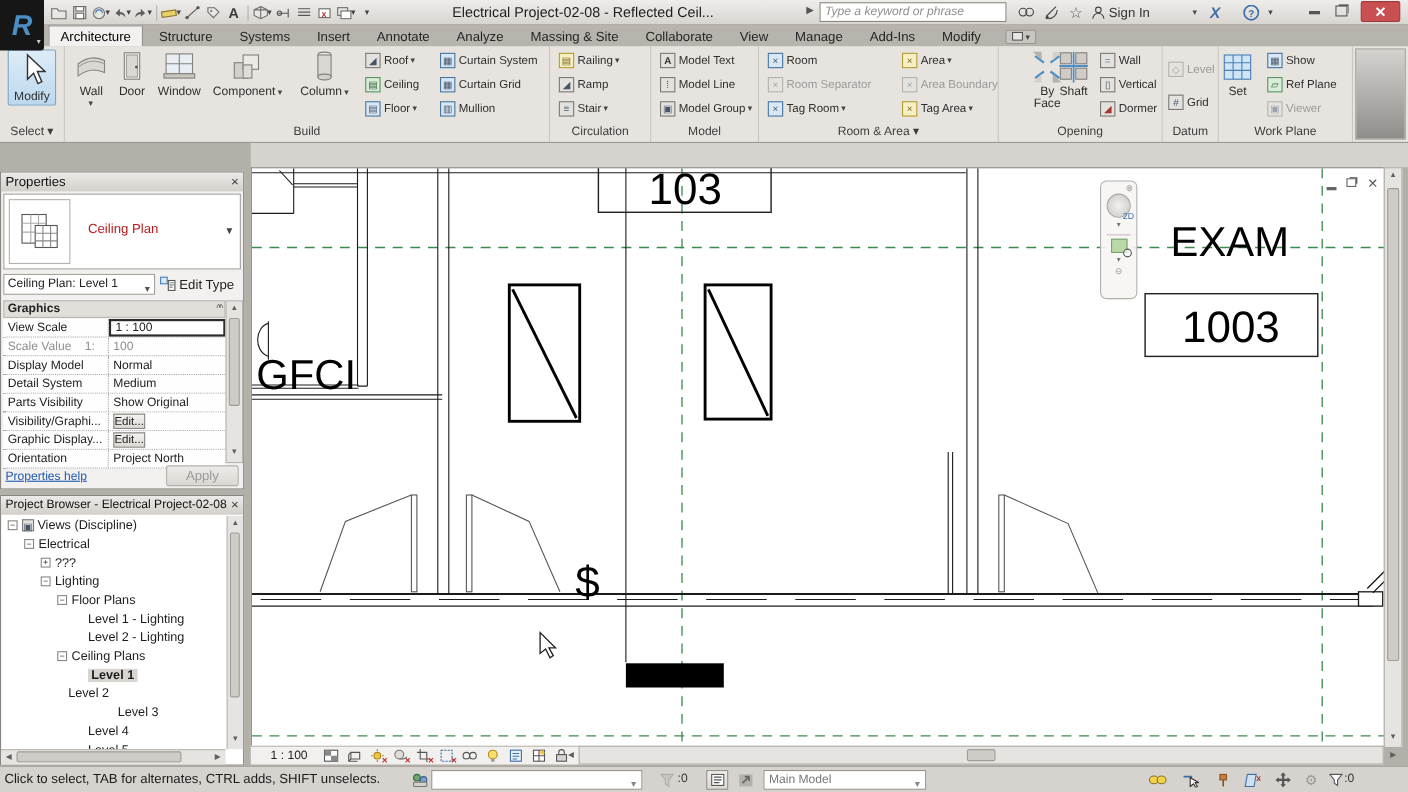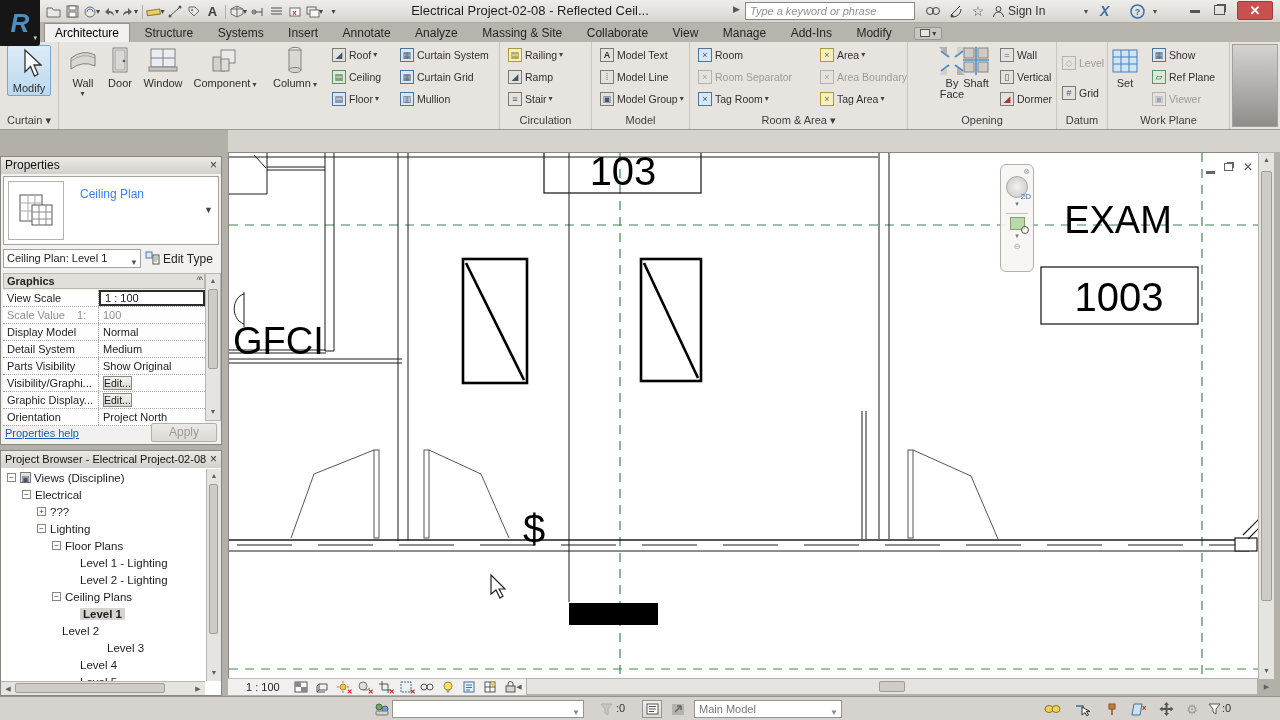--- a/index.html
+++ b/index.html
@@ -82,21 +82,21 @@
   display:flex;align-items:center;gap:5px;padding-left:18px;font-size:11px;color:#222}
 .vi{width:16px;height:15px;display:inline-flex;align-items:center;justify-content:center;position:relative;flex:0 0 auto}
 .vx::after{content:"✕";position:absolute;right:-2px;bottom:-1px;color:#c22;font-size:7px;font-weight:bold}
 
 
 .props{position:absolute;left:0;top:26px;width:222px;height:289px;background:#f2f1ef;border:1px solid #8a8782}
 .ptitle{height:17px;background:linear-gradient(#eceae7,#d3d0cb);font-size:12px;padding:1px 4px;color:#111;position:relative}
 .px{position:absolute;right:4px;top:1px;font-size:12px;color:#333}
 .tsel{position:absolute;left:2px;top:19px;width:216px;height:69px;background:#fff;border:1px solid #a5a29d}
 .tprev{position:absolute;left:4px;top:4px;width:56px;height:59px;border:1px solid #b5b2ad;display:flex;align-items:center;justify-content:center}
-.tname{position:absolute;left:76px;top:10px;font-size:12px;color:#3b82f6}
+.tname{position:absolute;left:76px;top:24px;font-size:12px;color:#b91c1c}
 .tdrop{position:absolute;right:5px;top:28px;font-size:9px;color:#444}
 .icombo{position:absolute;left:2px;top:92px;width:138px;height:19px;background:#fff;border:1px solid #a5a29d;
   font-size:11px;line-height:17px;padding:0 3px;color:#222}
 .icombo .dd{position:absolute;right:2px;top:4px;font-size:8px;color:#555}
 .etype{position:absolute;left:144px;top:90px;width:76px;height:23px;display:flex;align-items:center;gap:3px;font-size:12px;color:#222}
 .sechdr{position:absolute;left:2px;top:116px;width:202px;height:16px;background:#e2dfda;border:1px solid #b9b6b1;
   font-size:11px;font-weight:bold;padding:1px 3px;color:#222}
 .sechdr .cc{position:absolute;right:3px;top:1px;font-size:9px;letter-spacing:-2px;color:#555;font-weight:normal}
 .prow{position:absolute;left:2px;width:202px;height:17px;display:flex;font-size:11px;background:#fefefe;border-bottom:1px dotted #a8a8a8}
 .prow .l{width:96px;padding:2px 0 0 4px;border-right:1px dotted #a8a8a8;color:#222;white-space:pre;overflow:hidden}
@@ -295,21 +295,21 @@
 
   <div class="ribbon">
 
     <div class="panel" style="left:0;width:59px">
       <div class="bigb modsel" style="left:7px;width:44px">
         <svg width="26" height="34">
             <path d="M9,2 L9,24 L14.5,18.5 L18.5,28 L22,26.3 L18,17 L25,17 Z" fill="#fff" stroke="#333" stroke-width="1.3"></path>
           </svg>
         <span class="lab">Modify</span>
       </div>
-      <div class="plabel"><span>Curtain</span> ▾</div>
+      <div class="plabel"><span>Select</span> ▾</div>
     </div>
 
     <div class="panel" style="left:59px;width:441px">
       <div class="bigb" style="left:6px;width:36px">
         <svg width="30" height="32">
             <path d="M3,13 Q15,4 27,10 L27,21 Q15,15 3,24 Z" fill="#dbd8d4" stroke="#84817c"></path>
             <path d="M3,16 Q15,7 27,13" fill="none" stroke="#a5a29d"></path>
           </svg>
         <span class="lab">Wall</span>
           <span class="caret">▾</span>
@@ -365,20 +365,21 @@
           <span>Curtain System</span>
         </div>
       <div class="sbn" style="left:341px;top:26px">
           <span class="mi blue">▦</span>
           <span>Curtain Grid</span>
         </div>
       <div class="sbn" style="left:341px;top:48px">
           <span class="mi blue">▥</span>
           <span>Mullion</span>
         </div>
+      <div class="plabel">Build</div>
     </div>
 
     <div class="panel" style="left:500px;width:92px">
       <div class="sbn" style="left:8px;top:4px">
           <span class="mi yel">▤</span>
           <span>Railing</span>
           <span class="caret">▾</span>
         </div>
       <div class="sbn" style="left:8px;top:26px">
           <span class="mi">◢</span>
@@ -807,20 +808,21 @@
       </div>
       <div class="pbhs">
         <div class="sarr" style="position:absolute;left:1px;top:0;width:12px;line-height:13px">◀</div>
         <div class="thumb" style="position:absolute;left:14px;top:1px;width:150px;height:10px"></div>
         <div class="sarr" style="position:absolute;right:1px;top:0;width:12px;line-height:13px">▶</div>
       </div>
     </div>
   </div>
 
   <div class="status">
+    <span class="shint">Click to select, TAB for alternates, CTRL adds, SHIFT unselects.</span>
     <span class="sic" style="left:372px">
       <svg width="16" height="15">
           <circle cx="5" cy="5" r="3" fill="#6fa86f" stroke="#3c6e3c"></circle>
           <circle cx="11" cy="7" r="3" fill="#7aa0c8" stroke="#3c5e86"></circle>
           <rect x="2" y="9" width="12" height="4" rx="1" fill="#d4d1cc" stroke="#777"></rect>
         </svg>
     </span>
     <span class="scombo" style="left:392px;width:192px">
         <span class="dd">▼</span>
       </span>

